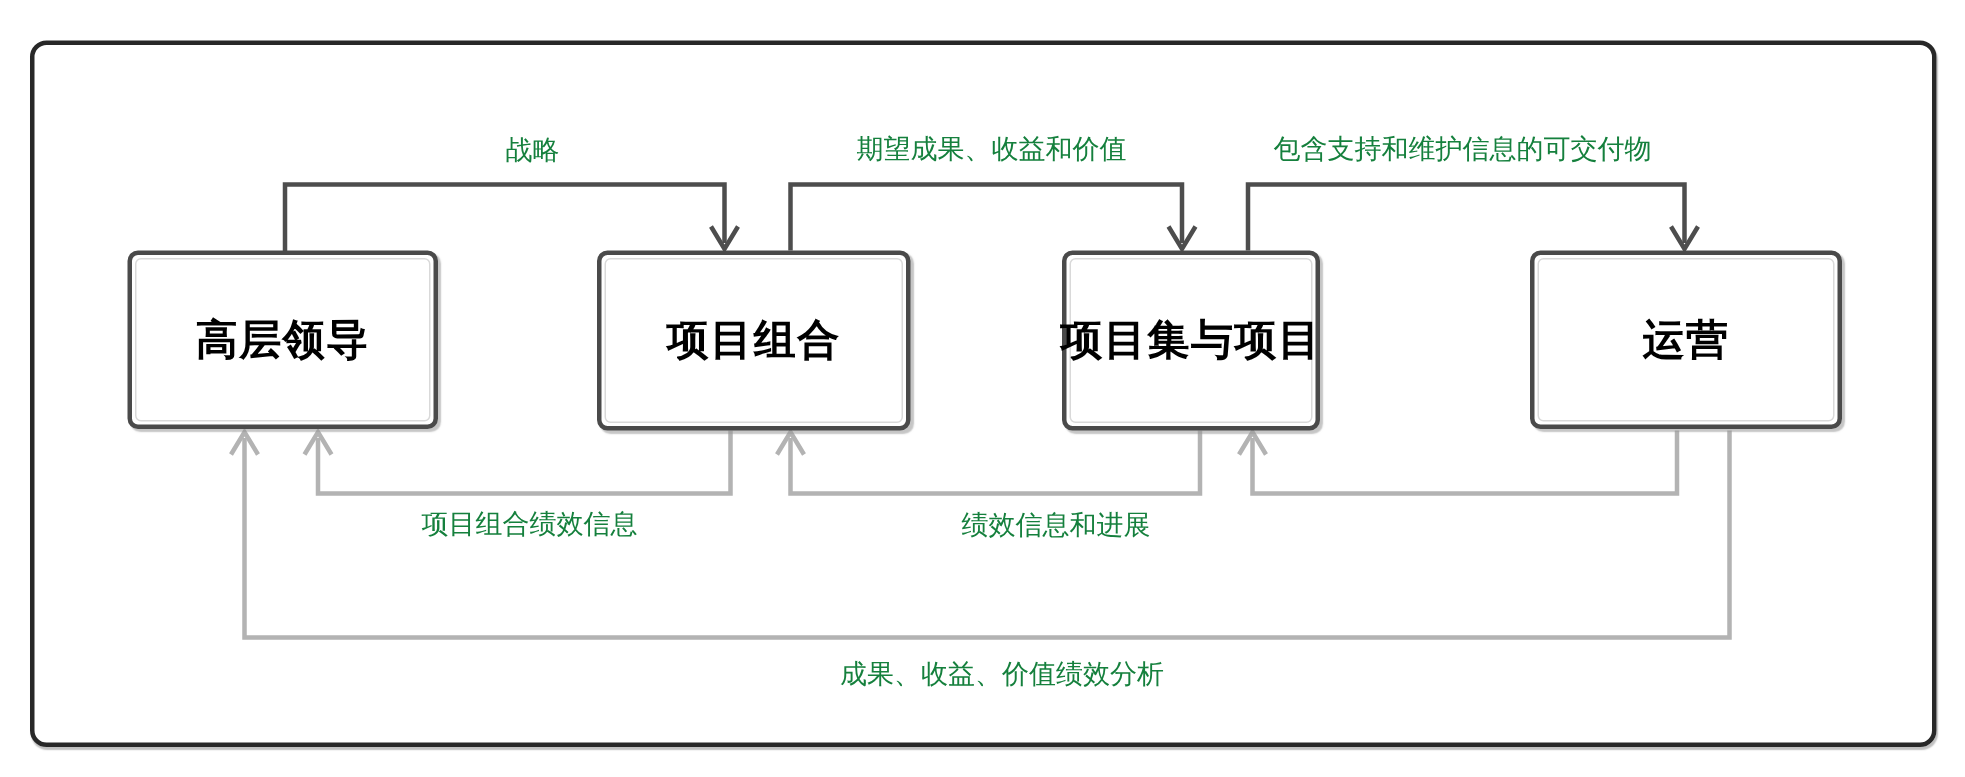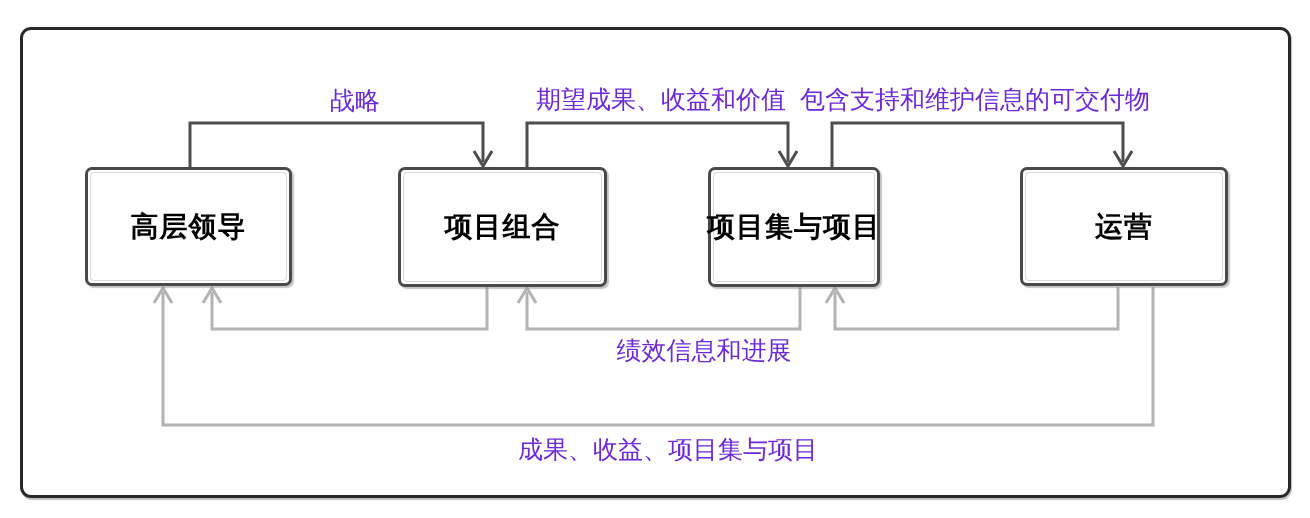--- a/index.html
+++ b/index.html
@@ -57,22 +57,22 @@
     font-size: 28px;
     font-weight: bold;
     color: #000000;
     letter-spacing: 1px;
     white-space: nowrap;
     z-index: 1;
   }
   .edge-label {
     position: absolute;
     transform: translate(-50%, -50%);
-    font-size: 25px;
-    color: #6d28d9;
+    font-size: 18px;
+    color: #15803d;
     white-space: nowrap;
   }
 </style>
 </head>
 <body>
 
 <div class="stage">
 
   <div class="frame"></div>
 
@@ -119,19 +119,20 @@
   <div class="node" style="left:1020px; top:167px; width:208px; height:119px;">
     <span class="node-label">运营</span>
   </div>
 
   <div class="edge-label" style="left:355px; top:100px;">战略</div>
 
   <div class="edge-label" style="left:975px; top:99px;">包含支持和维护信息的可交付物</div>
 
   <div class="edge-label" style="left:661px; top:99px;">期望成果、收益和价值</div>
 
+  <div class="edge-label" style="left:353px; top:349px;">项目组合绩效信息</div>
 
   <div class="edge-label" style="left:660px; top:350px;margin-left:44px;">绩效信息和进展</div>
 
 
-  <div class="edge-label" style="left:668px; top:449px;">成果、收益、项目集与项目</div>
+  <div class="edge-label" style="left:668px; top:449px;">成果、收益、价值绩效分析</div>
 
 </div>
 
 </body></html>

